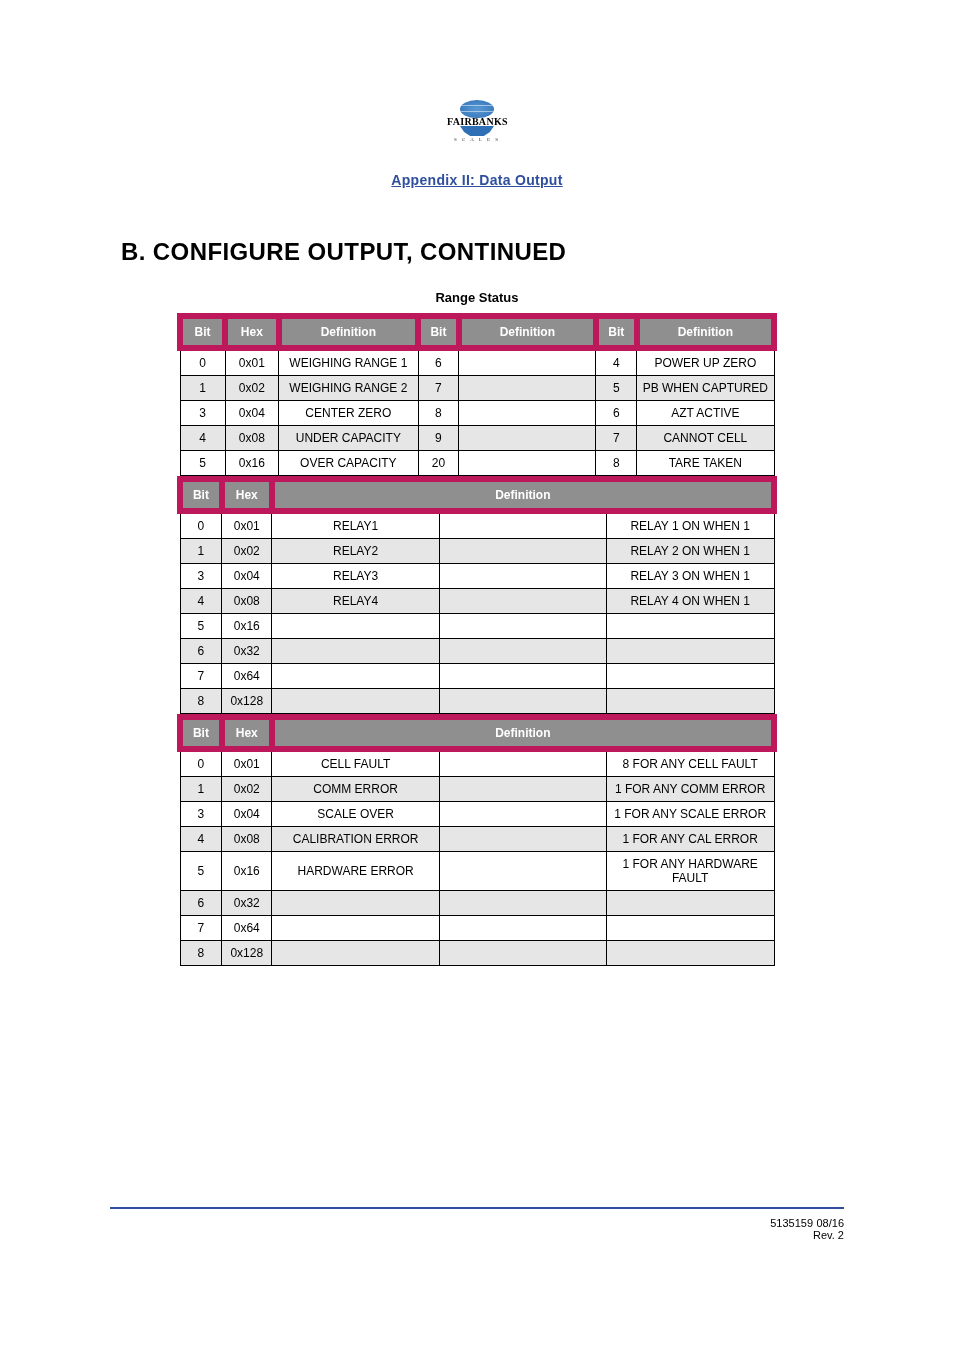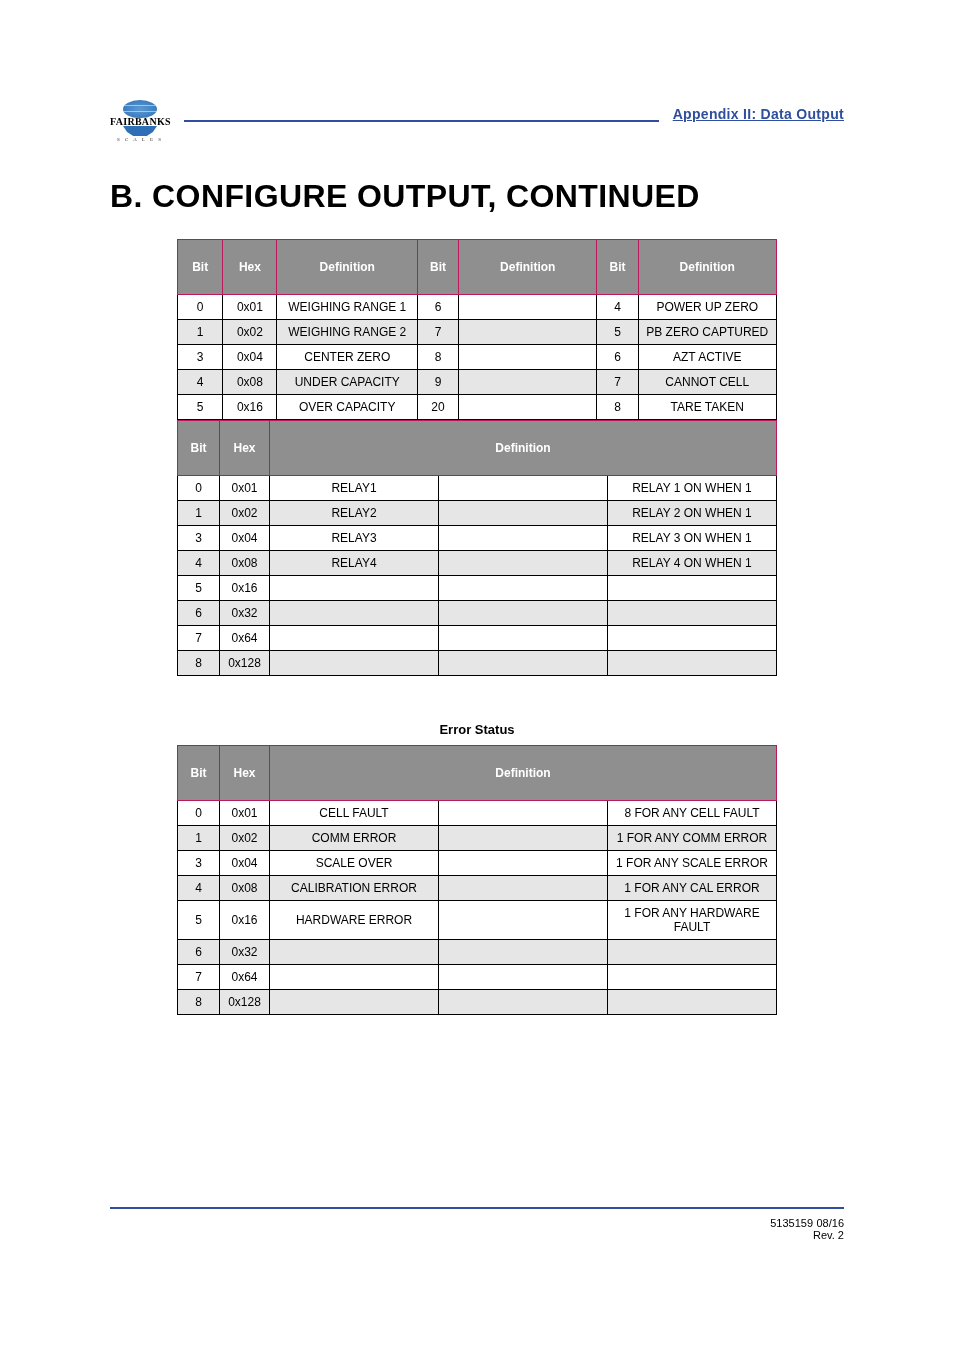--- a/index.html
+++ b/index.html
@@ -15,20 +15,21 @@
     height: 1351px;
     position: relative;
     box-sizing: border-box;
     padding: 100px 110px 0 110px;
   }
   .header-row {
     display: flex;
     align-items: center;
     gap: 14px;
     margin-bottom: 36px;
+    flex-direction: column;
   }
   .header-line {
     flex: 1;
     height: 0;
     border-top: 2px solid #2f4f9e;
   }
   .appendix {
     flex: 0 0 auto;
     font-family: "Arial Black", Arial, sans-serif;
     font-weight: 900;
@@ -83,45 +84,45 @@
     font-size: 5px;
     letter-spacing: 2px;
     text-align: center;
     color: #333;
     margin-top: 1px;
   }
 
   h1.section {
     font-family: "Arial Black", Arial, sans-serif;
     font-weight: 900;
-    font-size: 32px;
+    font-size: 24px;
     letter-spacing: 0.4px;
-    margin: 0 0 24px 0;
+    margin: 0 0 24px 11px;
   }
 
   .table-title {
     text-align: center;
     font-weight: bold;
     font-size: 13px;
     margin: 24px 0 8px;
   }
 
   table.datatable {
     border-collapse: collapse;
     width: 600px;
     margin: 0 auto;
     border: 1.5px solid #000;
   }
   table.datatable th {
     background: #8f8f8f;
     color: #fff;
     font-weight: bold;
     font-size: 12px;
-    padding: 20px 4px;
-    border: 1px solid #be185d;
+    padding: 6px 4px;
+    border: 6px solid #be185d;
     text-align: center;
     vertical-align: middle;
   }
   table.datatable td {
     border: 1px solid #000;
     padding: 5px 4px;
     text-align: center;
     font-size: 12px;
     vertical-align: middle;
   }
@@ -171,20 +172,21 @@
       <div class="logo-text">FAIRBANKS</div>
       <div class="logo-ribbon"></div>
       <div class="logo-sub">S C A L E S</div>
     </div>
     <div class="header-line"></div>
     <div class="appendix">Appendix II: Data Output</div>
   </div>
 
   <h1 class="section">B.  CONFIGURE OUTPUT, CONTINUED</h1>
 
+  <div class="table-title">Range Status</div>
   <table class="datatable t1">
     <colgroup>
       <col class="bit">
         <col class="hex">
         <col class="def">
       <col class="bit2">
         <col class="def2">
       <col class="bit3">
         <col class="def3">
     </colgroup>
@@ -209,21 +211,21 @@
           <td>4</td>
           <td>POWER UP ZERO</td>
         </tr>
         <tr>
           <td>1</td>
           <td>0x02</td>
           <td>WEIGHING RANGE 2</td>
           <td>7</td>
           <td></td>
           <td>5</td>
-          <td>PB ZERO CAPTURED</td>
+          <td>PB WHEN CAPTURED</td>
         </tr>
         <tr>
           <td>3</td>
           <td>0x04</td>
           <td>CENTER ZERO</td>
           <td>8</td>
           <td></td>
           <td>6</td>
           <td>AZT ACTIVE</td>
         </tr>
@@ -316,21 +318,20 @@
         <tr>
           <td>8</td>
           <td>0x128</td>
           <td></td>
           <td></td>
           <td></td>
         </tr>
       </tbody>
   </table>
 
-  <div class="table-title" style="margin-top:46px">Error Status</div>
   <table class="datatable t23">
     <colgroup>
       <col class="bit">
         <col class="hex">
         <col class="d">
         <col class="d">
         <col class="d">
     </colgroup>
     <thead>
       <tr>

